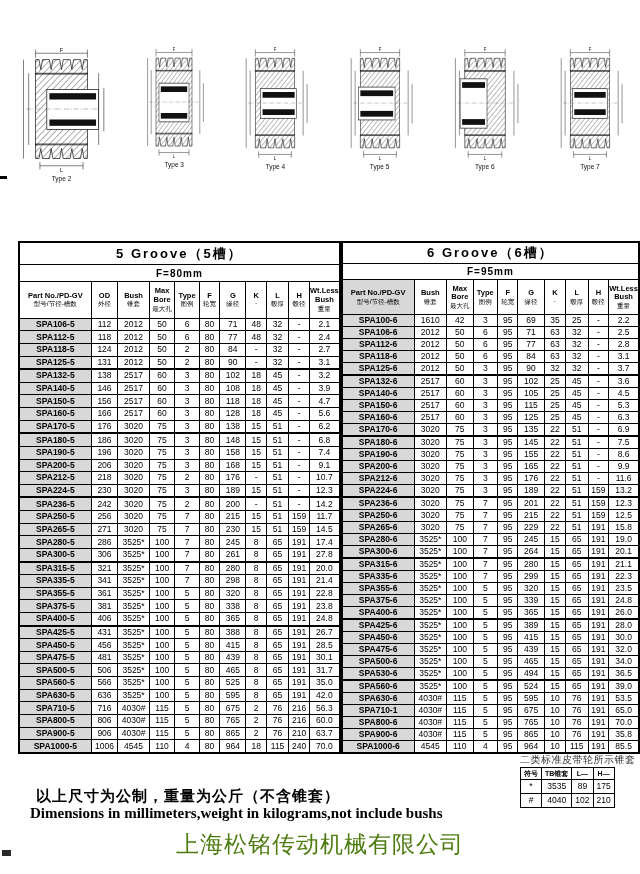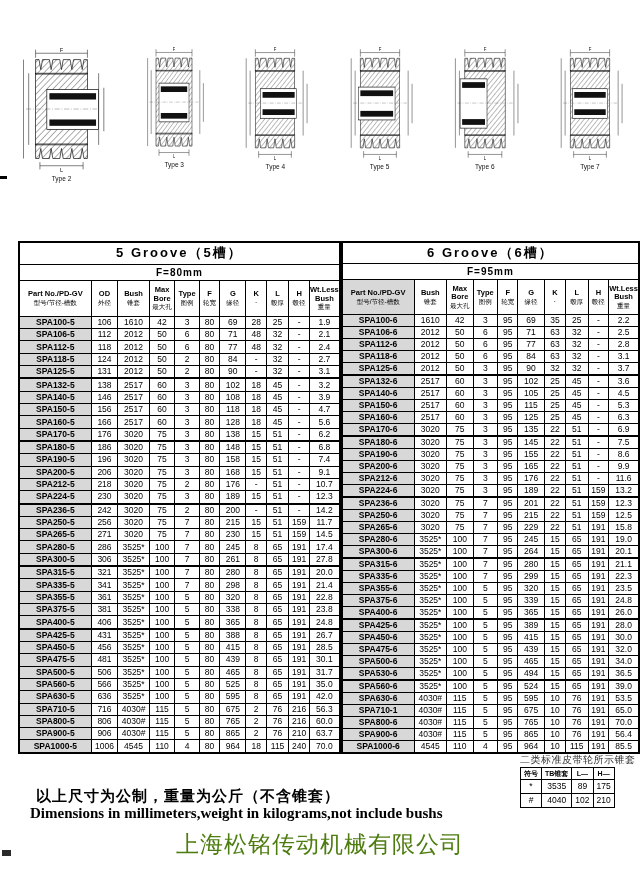--- a/index.html
+++ b/index.html
@@ -290,33 +290,20 @@
           <th>
             <div class="en">H</div>
             <div class="cn">毂径</div>
           </th>
           <th>
             <div class="en">Wt.Less Bush</div>
             <div class="cn">重量</div>
           </th>
         </tr>
         <tr>
-          <td class="cell part">SPA100-5</td>
-          <td class="cell">106</td>
-          <td class="cell">1610</td>
-          <td class="cell">42</td>
-          <td class="cell">3</td>
-          <td class="cell">80</td>
-          <td class="cell">69</td>
-          <td class="cell">28</td>
-          <td class="cell">25</td>
-          <td class="cell">-</td>
-          <td class="cell">1.9</td>
-        </tr>
-        <tr>
           <td class="cell part">SPA106-5</td>
           <td class="cell">112</td>
           <td class="cell">2012</td>
           <td class="cell">50</td>
           <td class="cell">6</td>
           <td class="cell">80</td>
           <td class="cell">71</td>
           <td class="cell">48</td>
           <td class="cell">32</td>
           <td class="cell">-</td>
@@ -1226,21 +1213,21 @@
         <tr>
           <td class="cell part">SPA900-6</td>
           <td class="cell">4030#</td>
           <td class="cell">115</td>
           <td class="cell">5</td>
           <td class="cell">95</td>
           <td class="cell">865</td>
           <td class="cell">10</td>
           <td class="cell">76</td>
           <td class="cell">191</td>
-          <td class="cell">56.4</td>
+          <td class="cell">35.8</td>
         </tr>
         <tr>
           <td class="cell part">SPA1000-6</td>
           <td class="cell">4545</td>
           <td class="cell">110</td>
           <td class="cell">4</td>
           <td class="cell">95</td>
           <td class="cell">964</td>
           <td class="cell">10</td>
           <td class="cell">115</td>

